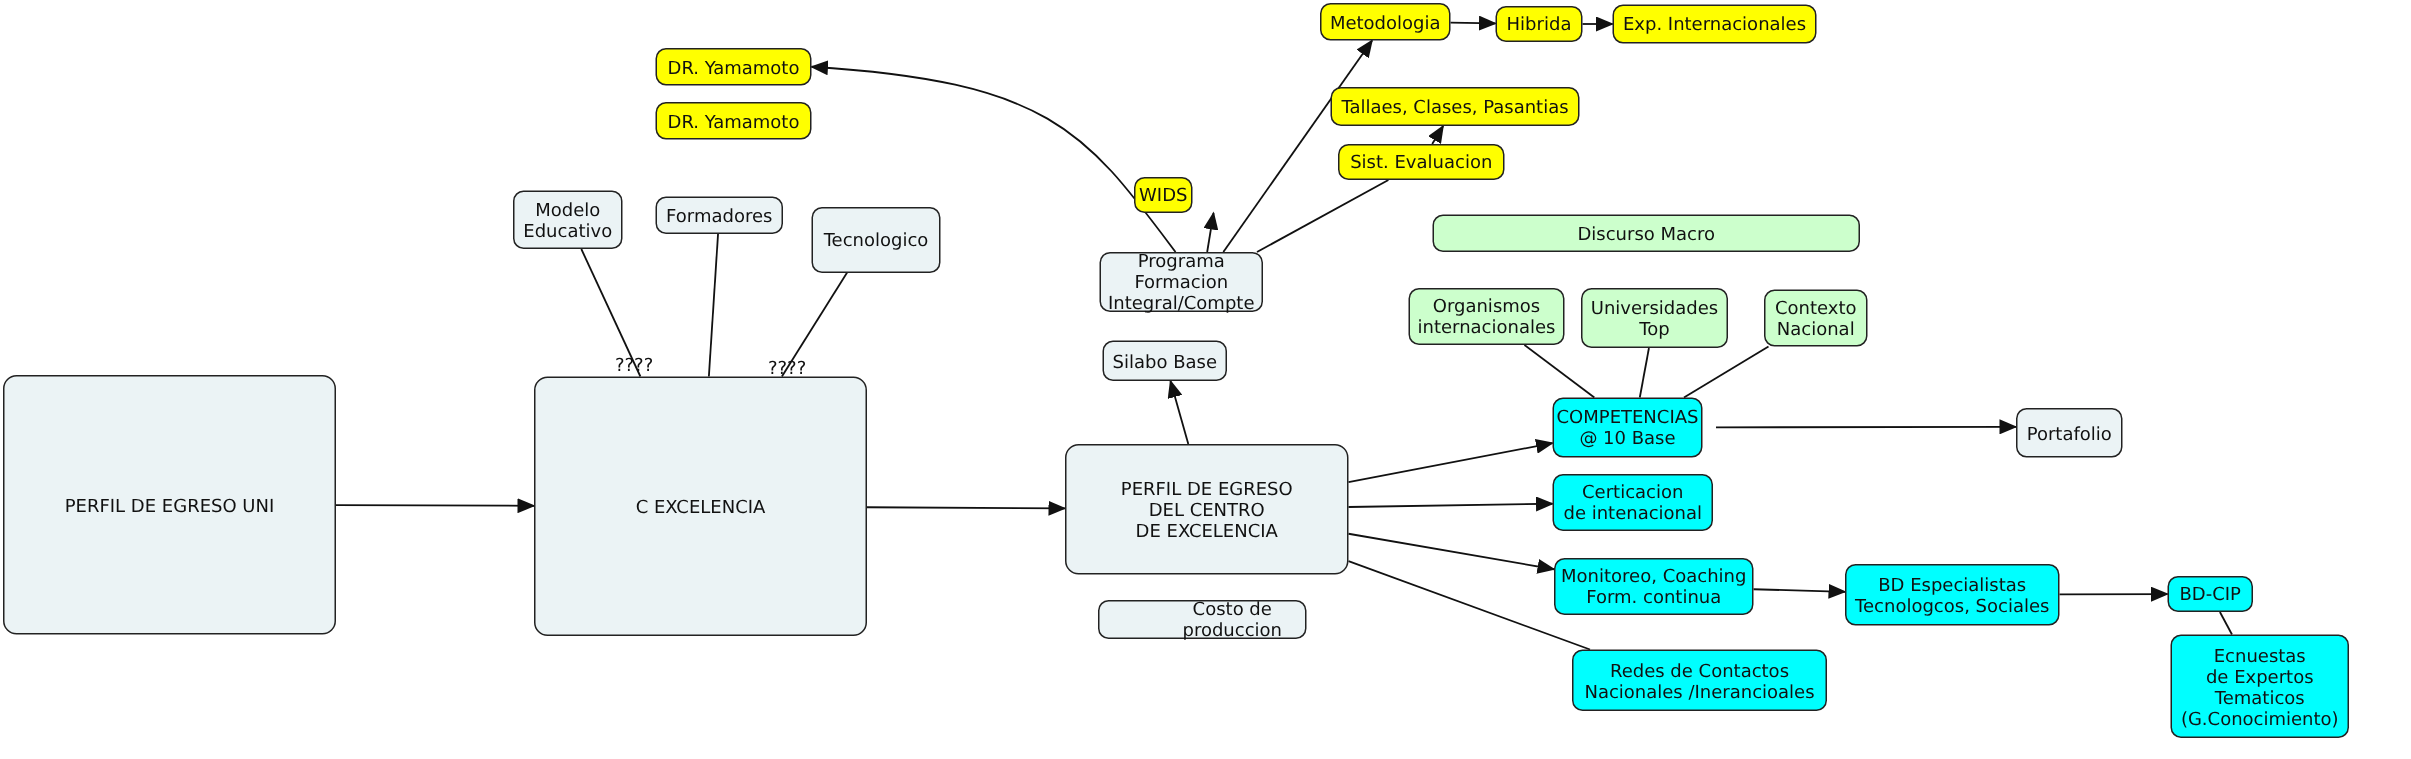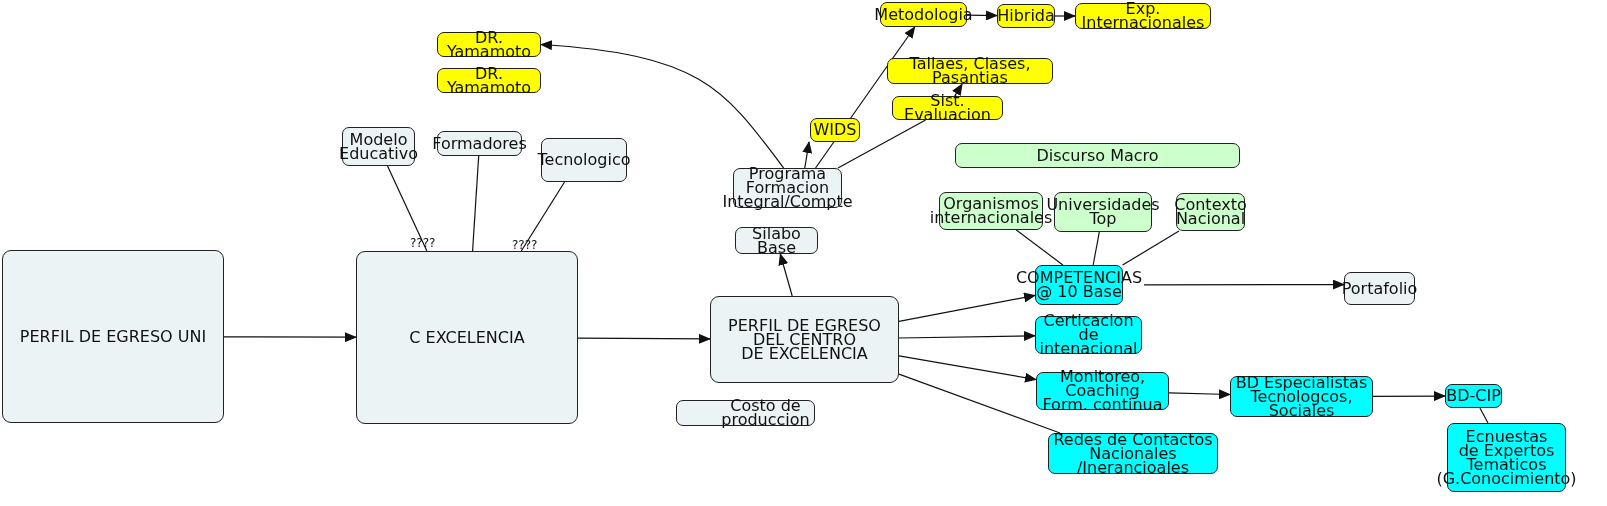--- a/index.html
+++ b/index.html
@@ -1,21 +1,21 @@
 <!DOCTYPE html>
 <html><head>
 <meta charset="utf-8">
 <style>
   html, body { margin:0; padding:0; background:#ffffff; }
   body { width:1607px; height:506px; position:relative; overflow:hidden;
          font-family:"DejaVu Sans", "Liberation Sans", sans-serif; }
   #links { position:absolute; left:0; top:0; width:1607px; height:506px; }
   .node { position:absolute; box-sizing:border-box; border:1px solid #222;
           border-radius:7px; display:flex; align-items:center; justify-content:center;
-          text-align:center; font-size:16px; line-height:14px; color:#111;
+          text-align:center; font-size:12px; line-height:14px; color:#111;
           white-space:pre-line; cursor:pointer; }
   .big { border-radius:9px; }
   .c-gray { background:#ebf3f5; }
   .c-yellow { background:#ffff00; }
   .c-green { background:#ccffcc; }
   .c-cyan { background:#00ffff; }
   .lbl { position:absolute; font-size:12px; color:#111; }
 </style>
 </head>
 <body>
@@ -59,43 +59,43 @@
 Educativo</div>
 <div class="node c-gray" style="left:437px;top:131px;width:85px;height:25px;">Formadores</div>
 <div class="node c-gray" style="left:541px;top:138px;width:86px;height:44px;">Tecnologico</div>
 
 <div class="lbl" style="left:410px;top:236px;">????</div>
 <div class="lbl" style="left:512px;top:238px;">????</div>
 
 <div class="node big c-gray" style="left:710px;top:296px;width:189px;height:87px;">PERFIL DE EGRESO
 DEL CENTRO
 DE EXCELENCIA</div>
-<div class="node c-gray" style="left:676px;top:400px;width:139px;height:26px;padding-left:40px;">Costo de produccion</div>
+<div class="node c-gray" style="left:732px;top:400px;width:139px;height:26px;padding-left:40px;">Costo de produccion</div>
 <div class="node c-gray" style="left:735px;top:227px;width:83px;height:27px;">Silabo Base</div>
 <div class="node c-gray" style="left:733px;top:168px;width:109px;height:40px;">Programa Formacion
 Integral/Compte</div>
 
 <div class="node c-yellow" style="left:437px;top:32px;width:104px;height:25px;">DR. Yamamoto</div>
 <div class="node c-yellow" style="left:437px;top:68px;width:104px;height:25px;">DR. Yamamoto</div>
-<div class="node c-yellow" style="left:810px;top:118px;width:50px;height:24px;">WIDS</div>
+<div class="node c-yellow" style="left:756px;top:118px;width:39px;height:24px;">WIDS</div>
 <div class="node c-yellow" style="left:880px;top:2px;width:87px;height:25px;">Metodologia</div>
 <div class="node c-yellow" style="left:997px;top:4px;width:58px;height:24px;">Hibrida</div>
 <div class="node c-yellow" style="left:1075px;top:3px;width:136px;height:26px;">Exp. Internacionales</div>
 <div class="node c-yellow" style="left:887px;top:58px;width:166px;height:26px;">Tallaes, Clases, Pasantias</div>
 <div class="node c-yellow" style="left:892px;top:96px;width:111px;height:24px;">Sist. Evaluacion</div>
 
 <div class="node c-green" style="left:955px;top:143px;width:285px;height:25px;text-align:right;">Discurso Macro</div>
 <div class="node c-green" style="left:939px;top:192px;width:104px;height:38px;">Organismos
 internacionales</div>
 <div class="node c-green" style="left:1054px;top:192px;width:98px;height:40px;">Universidades
 Top</div>
 <div class="node c-green" style="left:1176px;top:193px;width:69px;height:38px;">Contexto
 Nacional</div>
 
-<div class="node c-cyan" style="left:1035px;top:265px;width:88px;height:40px;">COMPETENCIAS
+<div class="node c-cyan" style="left:1035px;top:265px;width:100px;height:40px;">COMPETENCIAS
 @ 10 Base</div>
 <div class="node c-gray" style="left:1344px;top:272px;width:71px;height:33px;">Portafolio</div>
 <div class="node c-cyan" style="left:1035px;top:316px;width:107px;height:38px;">Certicacion
 de intenacional</div>
 <div class="node c-cyan" style="left:1036px;top:372px;width:133px;height:38px;">Monitoreo, Coaching
 Form. continua</div>
 <div class="node c-cyan" style="left:1230px;top:376px;width:143px;height:41px;">BD Especialistas
 Tecnologcos, Sociales</div>
 <div class="node c-cyan" style="left:1445px;top:384px;width:57px;height:24px;">BD-CIP</div>
 <div class="node c-cyan" style="left:1447px;top:423px;width:119px;height:69px;">Ecnuestas

